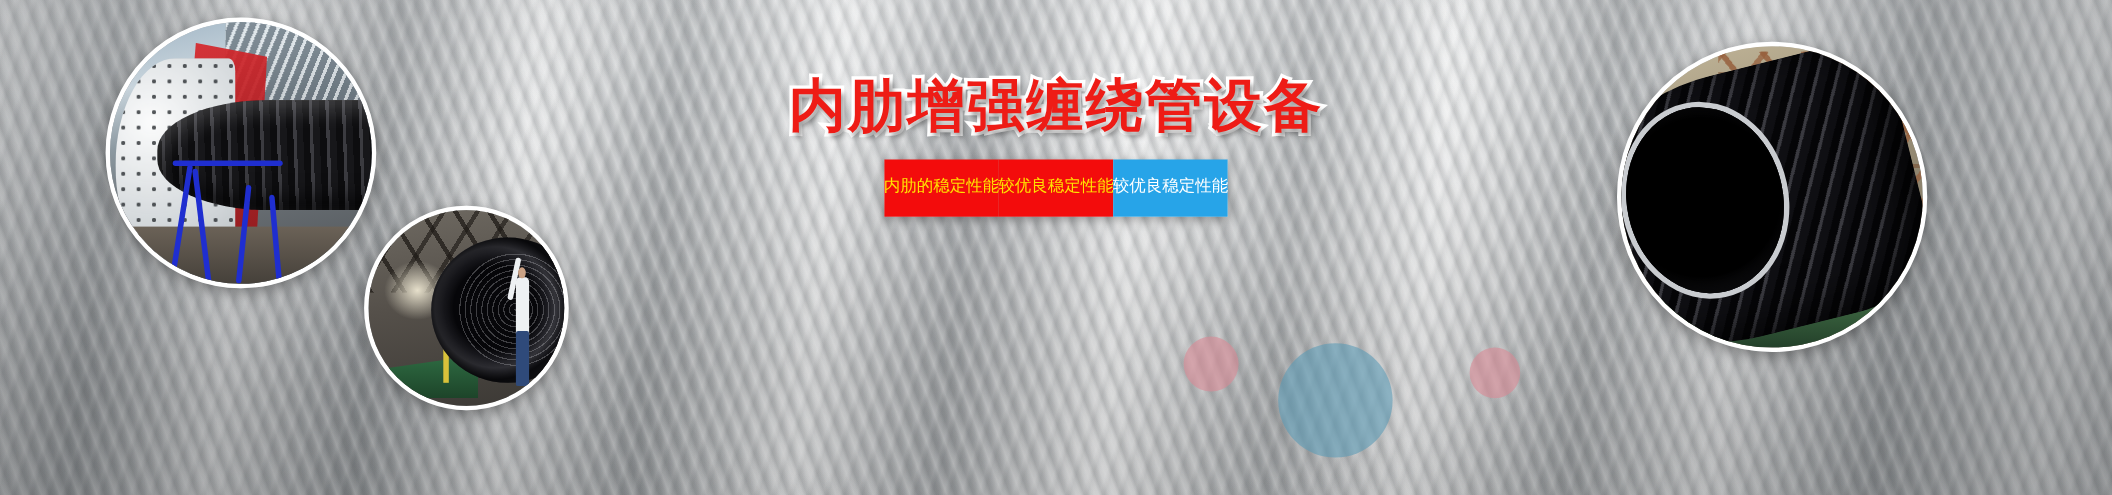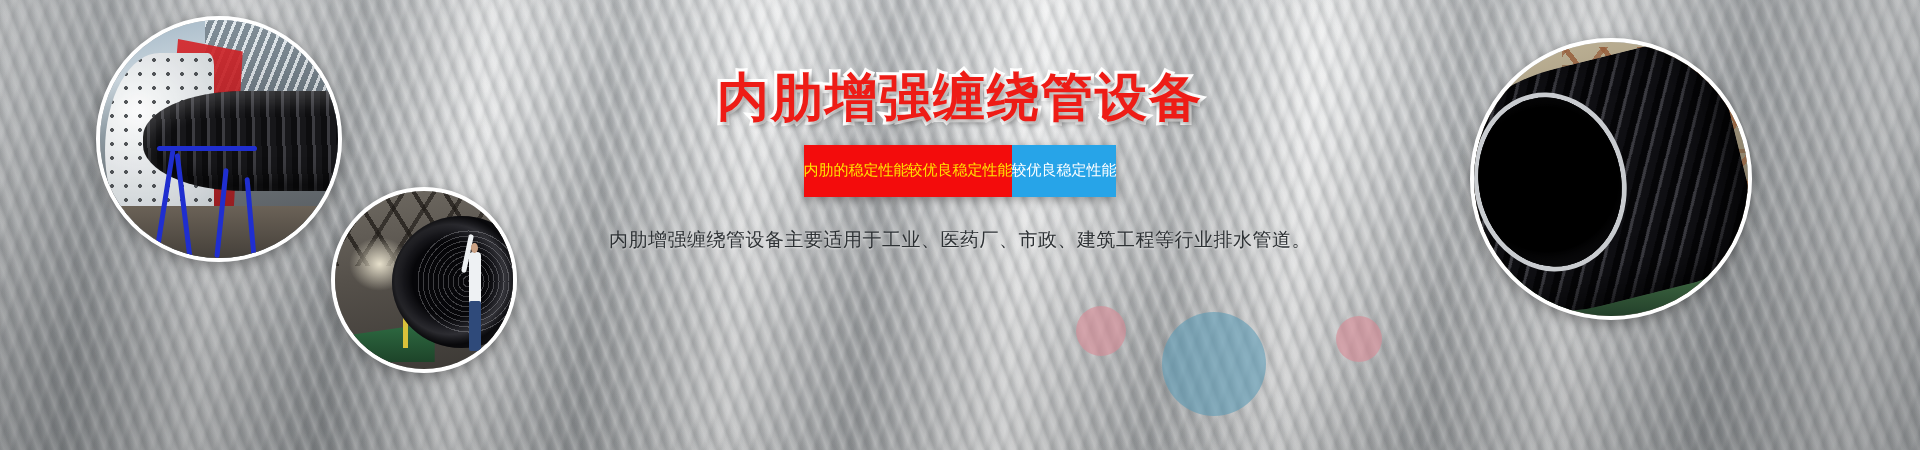--- a/index.html
+++ b/index.html
@@ -341,16 +341,15 @@
       <div class="badge" style="background:#f30c0c;color:#ffe200;">
         <span>较优良</span>
         <span>稳定性能</span>
       </div>
       <div class="badge" style="background:#27a4e8;color:#ffffff;">
         <span>较优良</span>
         <span>稳定性能</span>
       </div>
     </div>
 
-    <div class="desc">内肋增强缠绕管设备主要适用于工业、医药厂、市政、建筑工程等行业排水管道。</div>
   </div>
 
 </div>
 
 </body></html>

